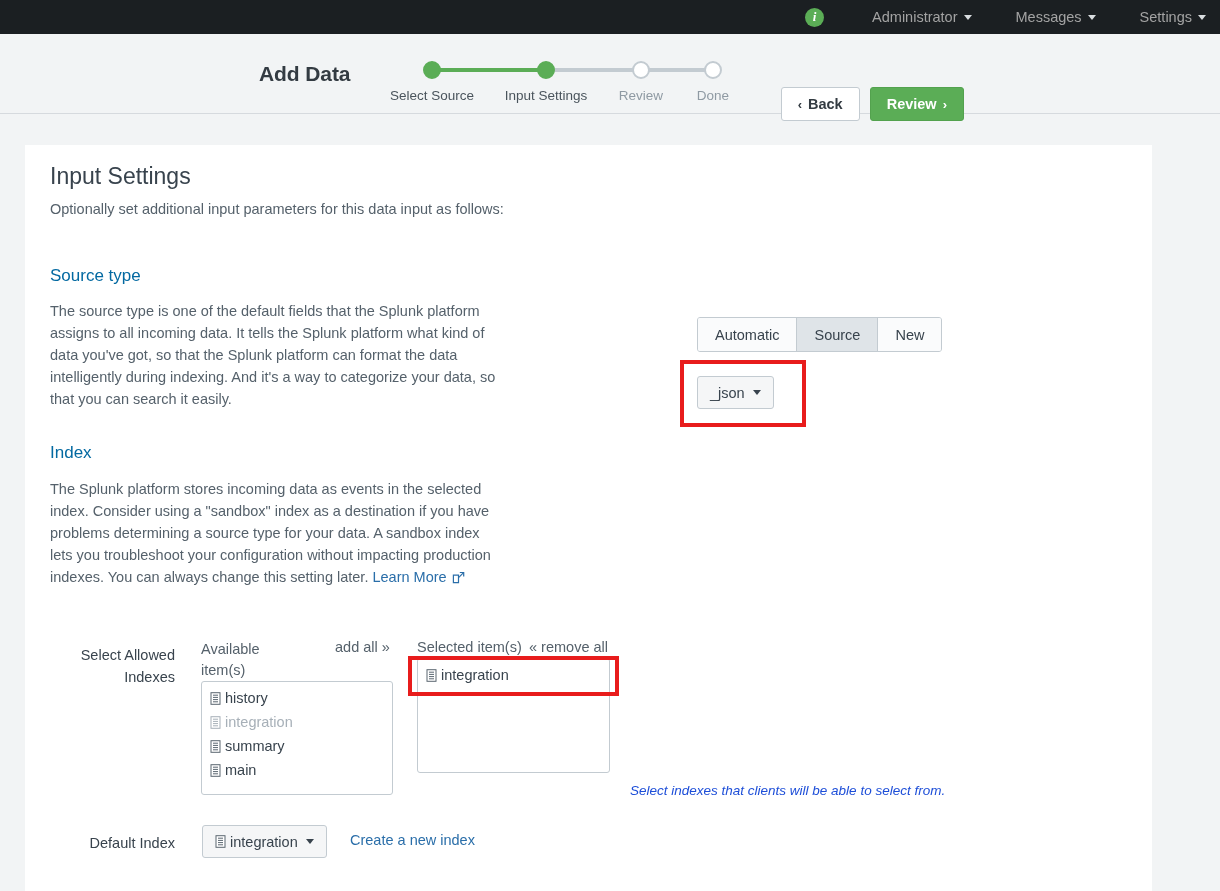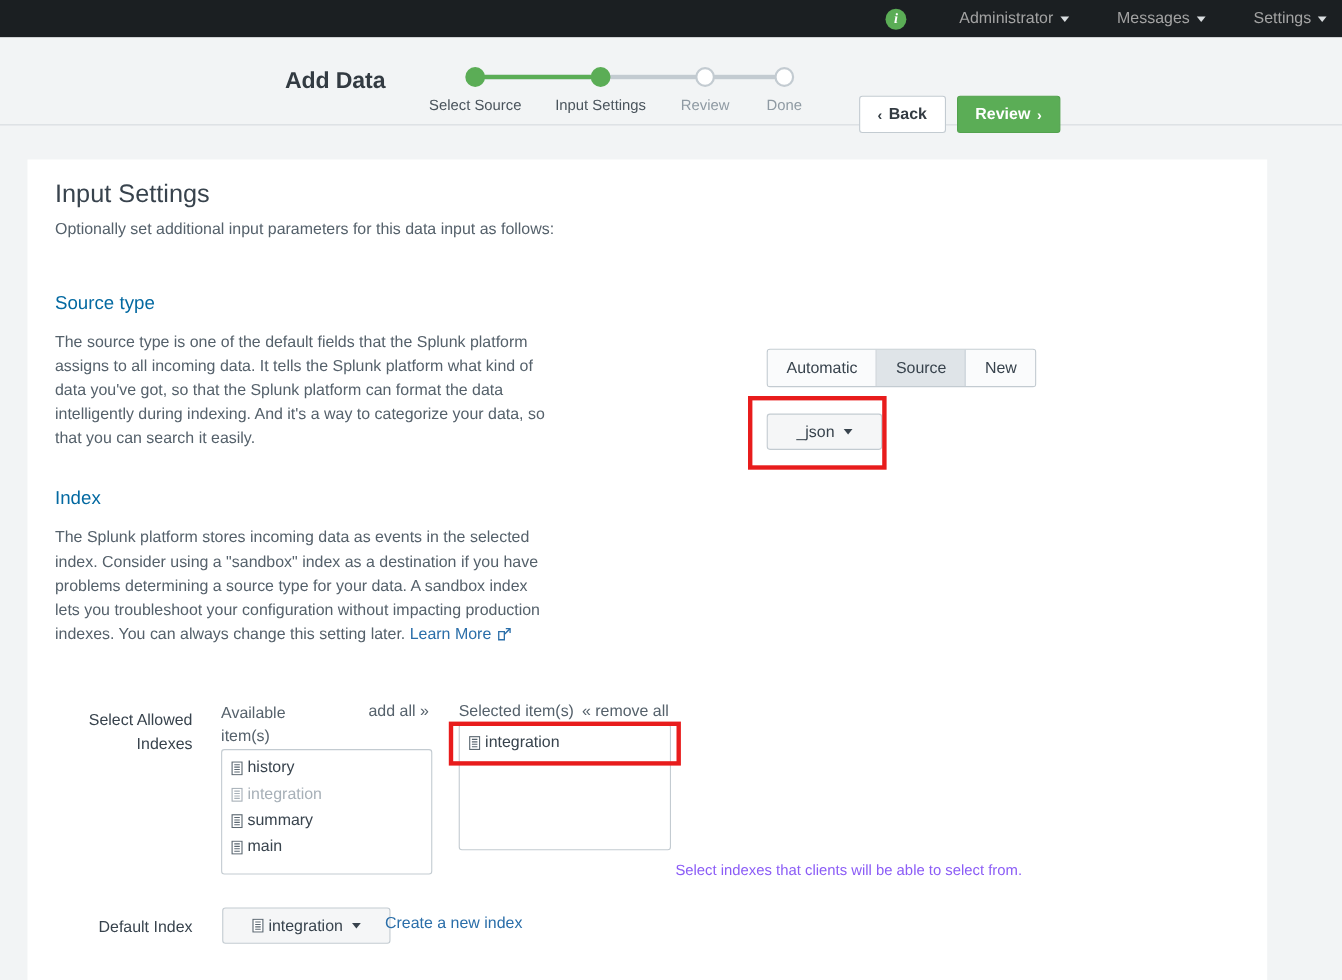--- a/index.html
+++ b/index.html
@@ -222,21 +222,21 @@
     background: #fafbfc;
     border-right: 1px solid #c3cbd1;
     cursor: pointer;
   }
   .seg-btn:last-child { border-right: none; }
   .seg-btn.active { background: #dfe4e8; }
 
   
   .dropdown {
     height: 33px;
-    padding: 0 26px;
+    padding: 0 12px;
     display: inline-flex;
     align-items: center;
     background: #f5f6f7;
     border: 1px solid #c3cbd1;
     border-radius: 3px;
     font-size: 14.5px;
     color: #38434d;
     cursor: pointer;
     white-space: nowrap;
   }
@@ -309,23 +309,24 @@
   .list-item.disabled { color: #a7b0b8; cursor: default; }
 
   .idx-icon {
     display: inline-flex;
     margin-right: 4px;
     flex: none;
   }
 
   .helper-text {
     position: absolute;
-    left: 614px; top: 783px;
+    left: 630px; top: 783px;
     font-size: 13.5px;
-    color: #8b5cf6;
+    color: #1d4ed8;
+    font-style: italic;
   }
 
   #createindex-link {
     position: absolute;
     left: 350px; top: 832px;
     font-size: 14.5px;
   }
 </style>
 </head>
 <body>

